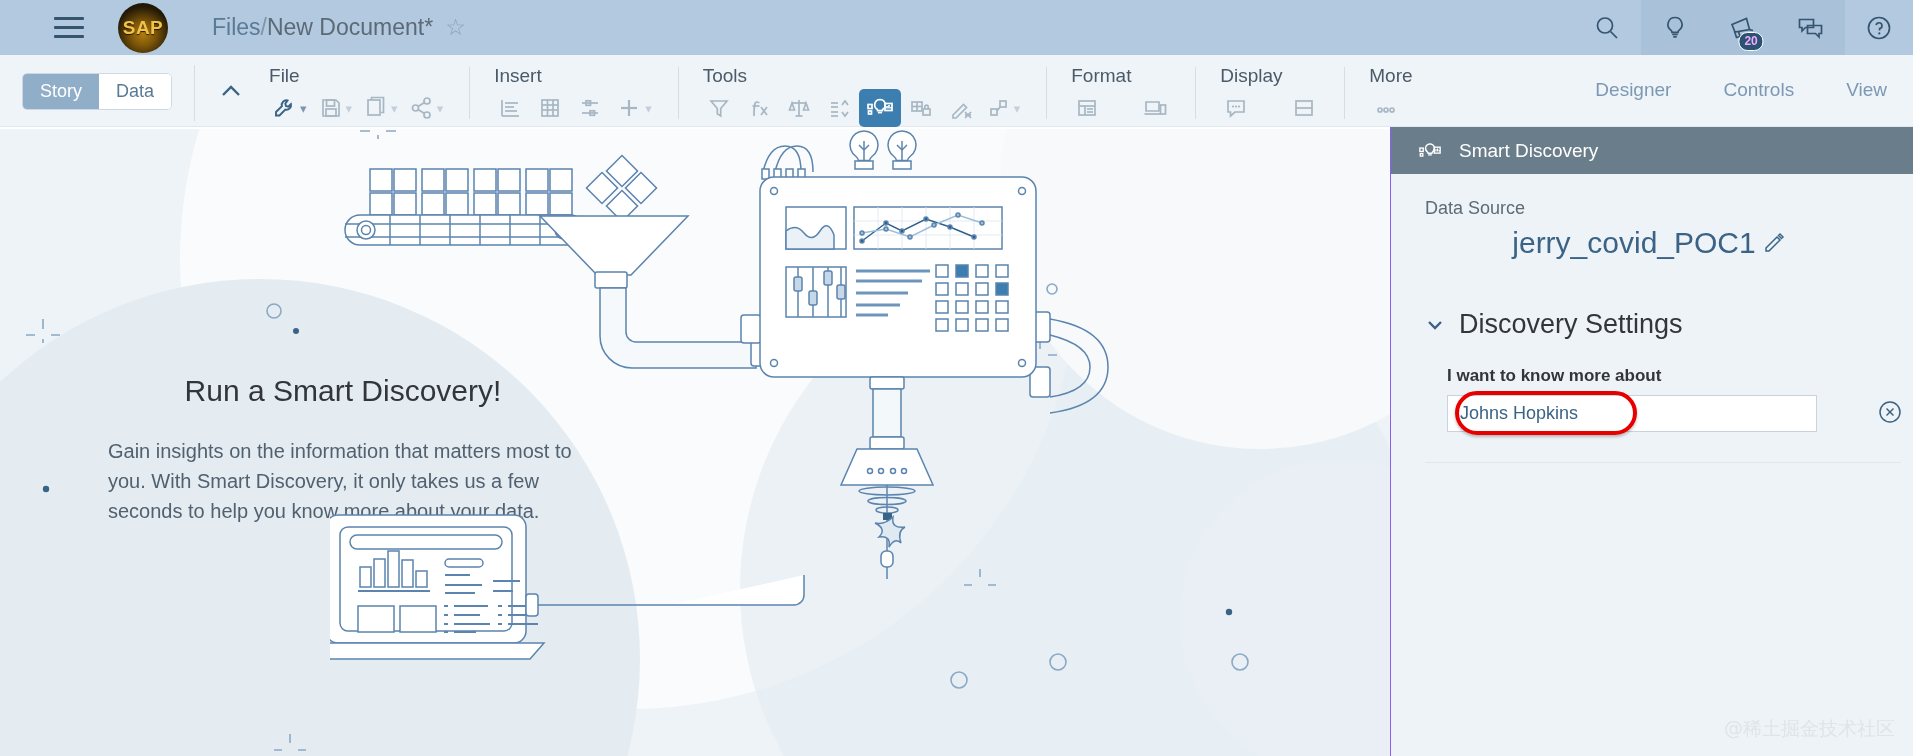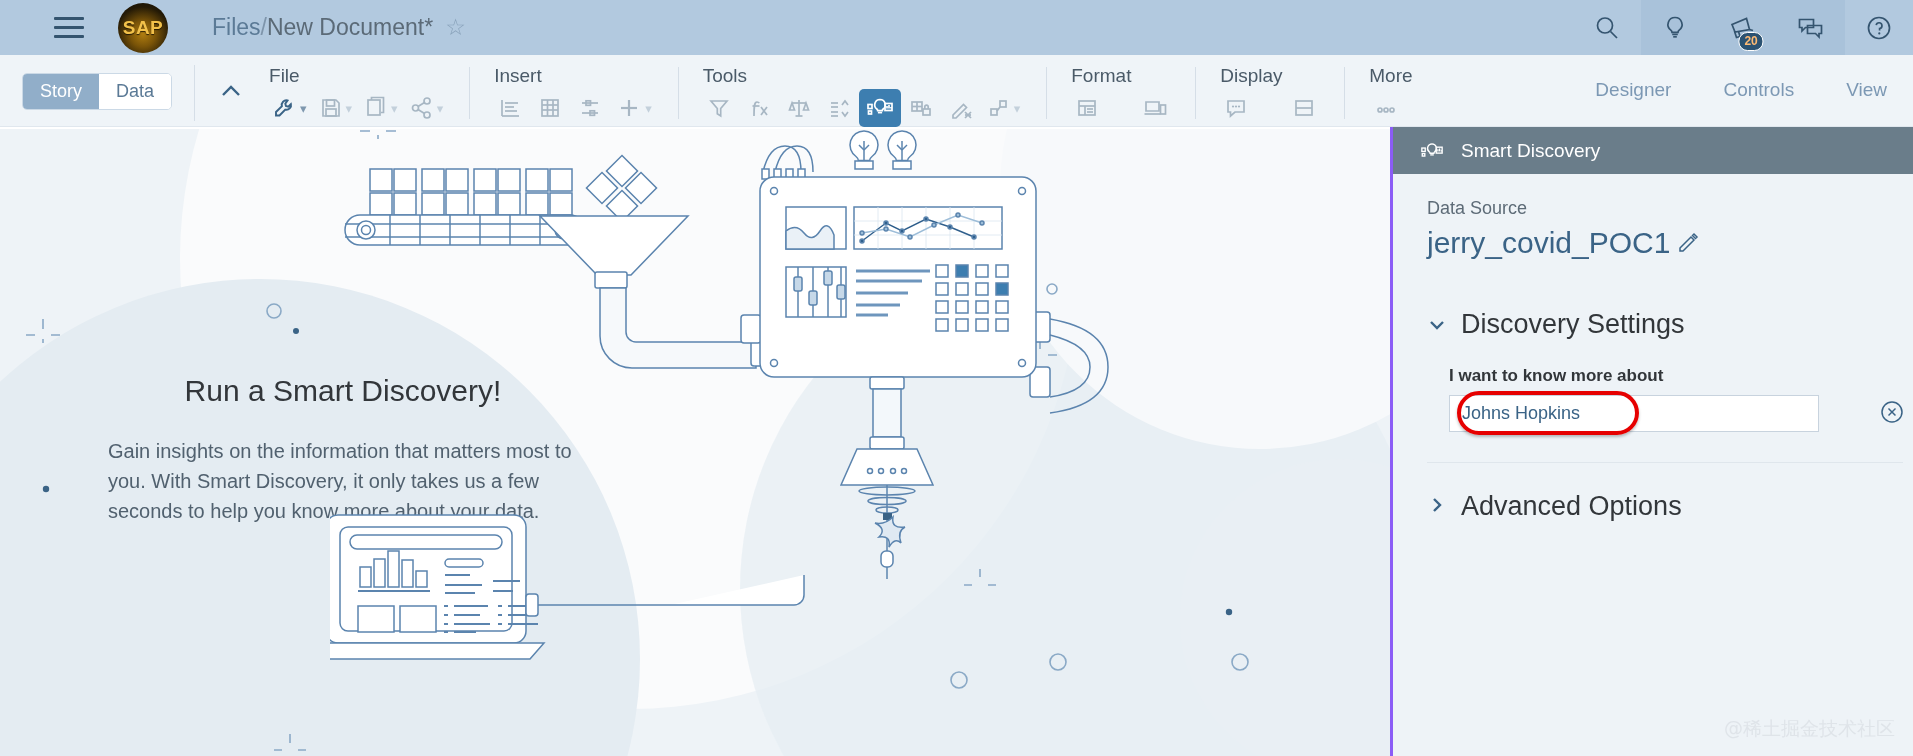--- a/index.html
+++ b/index.html
@@ -41,21 +41,21 @@
   .shellbar-right {
     margin-left: auto; display: flex; align-items: center; height: 55px;
   }
   .sb-btn {
     width: 68px; height: 55px; display: flex; align-items: center; justify-content: center;
     position: relative; cursor: pointer;
   }
   .sb-btn.alt { background: #a9c2da; }
   .sb-badge {
     position: absolute; left: 50%; transform: translateX(-18%); bottom: 4px;
-    background: #2b5272; color: #fdba74; font-size: 12px; font-weight: bold;
+    background: #2b5272; color: #f0abfc; font-size: 12px; font-weight: bold;
     border-radius: 9px; padding: 1px 5px; line-height: 1.25;
     border: 1.5px solid #fff;
   }
   .ico { stroke: #34546f; fill: none; stroke-width: 1.7; }
 
   
   .toolbar {
     position: absolute; top: 55px; left: 0; width: 1913px; height: 72px;
     background: #eff4f8; border-bottom: 1px solid #e0e7ee;
     display: flex; align-items: flex-start;
@@ -113,30 +113,30 @@
     margin-bottom: 28px;
   }
   .hero p { font-size: 20px; line-height: 1.5; color: #51616f; }
 
   .illus { position: absolute; left: 330px; top: -10px; }
   .deco { position: absolute; }
 
   
   .panel {
     position: absolute; top: 127px; left: 1390px; width: 523px; height: 629px;
-    background: #eef3f7; border-left: 3px solid #8b5cf6;
+    background: #eef3f7; border-left: 1px solid #8b5cf6;
   }
   .panel-head {
     height: 47px; background: #6a7d8a; display: flex; align-items: center; gap: 16px;
     padding-left: 26px; color: #fff;
   }
   .panel-head-title { font-size: 19px; }
   .panel-body { padding: 24px 34px 0 34px; }
   .ds-label { font-size: 18px; color: #5d6b77; }
-  .ds-row { display: flex; align-items: center; justify-content: flex-start; margin-top: 4px; }
+  .ds-row { display: flex; align-items: center; justify-content: center; margin-top: 4px; }
   .ds-name { font-size: 30px; color: #3a6386; font-weight: normal; }
   .edit-btn { cursor: pointer; padding: 6px; }
 
   .section { margin-top: 46px; }
   .section-head { display: flex; align-items: center; gap: 14px; cursor: pointer; }
   .section-title { font-size: 27px; color: #32363a; }
   .chev { color: #3a6386; font-size: 22px; line-height: 1; }
 
   .field-label { font-size: 17px; font-weight: bold; color: #32363a; margin: 26px 0 9px 22px; }
   .input-wrap { position: relative; margin: 0 0 0 22px; width: 408px; }
@@ -753,28 +753,18 @@
               <circle cx="13" cy="13" r="10" fill="none" stroke="#3a6386" stroke-width="1.5"></circle>
               <line x1="9.5" y1="9.5" x2="16.5" y2="16.5" stroke="#3a6386" stroke-width="1.5"></line>
               <line x1="16.5" y1="9.5" x2="9.5" y2="16.5" stroke="#3a6386" stroke-width="1.5"></line>
             </svg>
           </span>
           <span class="hl-ring"></span>
         </div>
         <div class="divider-line"></div>
       </div>
 
-      <div class="section" style="margin-top:28px">
-        <div class="section-head">
-          <span class="chev">
-            <svg width="20" height="20" viewBox="0 0 20 20">
-                <polyline points="7,4 13,10 7,16" fill="none" stroke="#3a6386" stroke-width="2.4"></polyline>
-              </svg>
-          </span>
-          <span class="section-title">Advanced Options</span>
-        </div>
-      </div>
     </div>
 
     <div class="watermark">@稀土掘金技术社区</div>
   </div>
 
 </div>
 
 </body></html>

